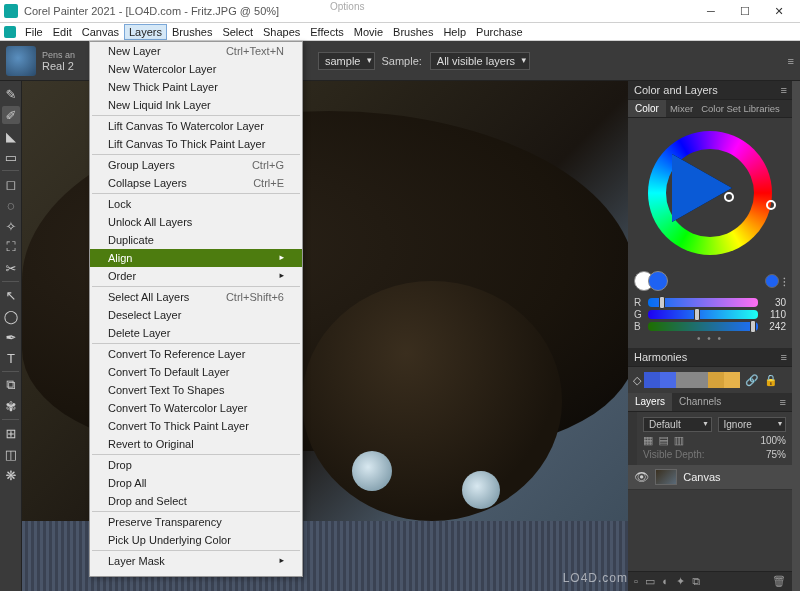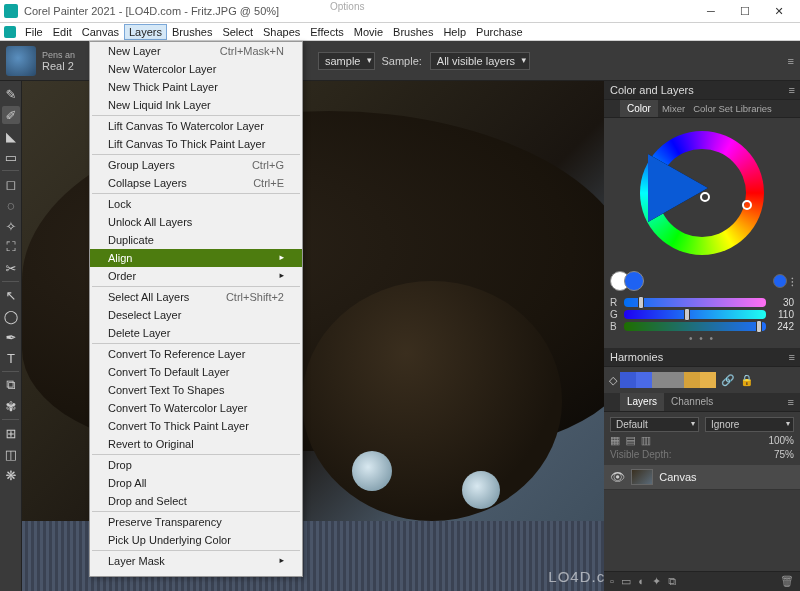--- a/index.html
+++ b/index.html
@@ -33,35 +33,35 @@
 .toolcol .tool.sel { background: #555; }
 .toolcol .sep { height: 1px; background: #555; margin: 1px 0; }
 
 
 .canvas { position: absolute; left: 22px; top: 81px; width: 614px; height: 510px; background: linear-gradient(135deg, #3a3528 0%, #2a251a 30%, #1a1510 55%, #4a5a6a 75%, #3a4a58 100%); overflow: hidden; }
 .canvas .cat-body { position: absolute; left: 0; top: 30px; width: 614px; height: 340px; background: radial-gradient(ellipse at 30% 40%, #2a2218 0%, #1a140c 60%, #0a0806 100%); border-radius: 50% 50% 30% 30%; }
 .canvas .cat-head { position: absolute; left: 280px; top: 200px; width: 260px; height: 240px; background: radial-gradient(ellipse at 40% 30%, #3a2e1e, #1a140c 70%); border-radius: 50%; }
 .canvas .eye1 { position: absolute; left: 330px; top: 370px; width: 40px; height: 40px; background: radial-gradient(circle at 40% 40%, #d8e8f0, #6a8a9a); border-radius: 50%; }
 .canvas .eye2 { position: absolute; left: 440px; top: 390px; width: 38px; height: 38px; background: radial-gradient(circle at 40% 40%, #d8e8f0, #6a8a9a); border-radius: 50%; }
 .canvas .carpet { position: absolute; left: 0; top: 440px; width: 614px; height: 80px; background: repeating-linear-gradient(90deg, #4a5568, #4a5568 3px, #3a4252 3px, #3a4252 6px); }
-.canvas .watermark { position: absolute; right: 8px; bottom: 6px; color: rgba(255,255,255,0.55); font-size: 15px; font-weight: 300; letter-spacing: 1px; }
+.canvas .watermark { position: absolute; right: 8px; bottom: 6px; color: rgba(255,255,255,0.55); font-size: 12px; font-weight: 300; letter-spacing: 1px; }
 
 
 .dropdown { position: absolute; left: 89px; top: 41px; width: 214px; background: #f0f0f0; border: 1px solid #999; box-shadow: 2px 2px 5px rgba(0,0,0,0.3); z-index: 100; }
 .dropdown .dm { padding: 3px 18px 3px 18px; color: #222; display: flex; justify-content: space-between; cursor: default; }
 .dropdown .dm.highlight { background: #4d7c0f; color: #fff; }
 .dropdown .dm .arrow { font-size: 9px; }
 .dropdown .dm .shortcut { color: #666; }
 .dropdown .dsep { height: 1px; background: #c8c8c8; margin: 1px 2px; }
 
 
-.rightcol { position: absolute; right: 0; top: 81px; width: 196px; height: 510px; background: #353535; display: flex; flex-direction: column; }
+.rightcol { position: absolute; right: 8px; top: 81px; width: 164px; height: 510px; background: #353535; display: flex; flex-direction: column; }
 .panel-title { background: #2a2a2a; color: #ddd; padding: 3px 6px; display: flex; align-items: center; justify-content: space-between; border-bottom: 1px solid #222; }
 .panel-title .burger { color: #aaa; letter-spacing: -1px; }
-.tabs { display: flex; background: #2e2e2e; border-bottom: 1px solid #222; padding-left: 16px; }
+.tabs { display: flex; background: #2e2e2e; border-bottom: 1px solid #222; }
 .tabs .tab { padding: 3px 7px; color: #aaa; background: #2e2e2e; font-size: 10px; }
 .tabs .tab.active { background: #424242; color: #fff; }
 .tabs .tab.narrow { font-size: 9.5px; padding: 3px 4px; }
 
 .colorwheel-wrap { height: 150px; position: relative; background: #3a3a3a; display: flex; align-items: center; justify-content: center; }
 .colorwheel { width: 124px; height: 124px; border-radius: 50%; background: conic-gradient(from 90deg, red, yellow, lime, cyan, blue, magenta, red); position: relative; }
 .colorwheel::after { content: ""; position: absolute; left: 18px; top: 18px; width: 88px; height: 88px; border-radius: 50%; background: #3a3a3a; }
 .tri { position: absolute; left: 44px; top: 36px; width: 0; height: 0; border-top: 34px solid transparent; border-bottom: 34px solid transparent; border-left: 60px solid #0a5ad6; filter: drop-shadow(0 0 0 #000); }
 .wheel-ind { position: absolute; width: 10px; height: 10px; border: 2px solid #fff; border-radius: 50%; }
 
@@ -74,21 +74,21 @@
 .rgb-row .lab { width: 10px; color: #ccc; font-size: 10px; }
 .rgb-row .track { flex: 1; height: 9px; border-radius: 4px; position: relative; }
 .rgb-row .handle { position: absolute; top: -2px; width: 6px; height: 13px; background: #ccc; border: 1px solid #333; border-radius: 2px; }
 .rgb-row .val { width: 24px; text-align: right; color: #ddd; font-size: 10px; }
 .dots { color: #888; text-align: center; font-size: 10px; letter-spacing: 2px; }
 
 .harmonies-body { background: #3a3a3a; padding: 5px; display: flex; align-items: center; gap: 3px; }
 .harmonies-body .hx { width: 16px; height: 16px; }
 .harmonies-body .link-icon, .harmonies-body .lock-icon { color: #aaa; margin-left: 2px; font-size: 11px; }
 
-.layers-opts { background: #3a3a3a; padding: 3px 6px; }
+.layers-opts { background: #3a3a3a; padding: 3px 6px; margin-left: 9px; }
 .layers-opts .row { display: flex; gap: 6px; align-items: center; margin: 2px 0; }
 .layers-opts .dd2 { background: #2a2a2a; border: 1px solid #555; padding: 1px 14px 1px 5px; color: #ccc; position: relative; flex: 1; font-size: 10px; }
 .layers-opts .dd2::after { content: "▾"; position: absolute; right: 3px; font-size: 8px; }
 .layers-opts .icons { display: flex; gap: 5px; color: #999; font-size: 11px; }
 .layers-opts .dimlabel { color: #777; font-size: 10px; }
 .layers-opts .pct { color: #ccc; font-size: 10px; margin-left: auto; }
 
 .layer-list { background: #3a3a3a; flex: 1; }
 .layer-row { display: flex; align-items: center; padding: 4px 6px; gap: 6px; background: #4a4a4a; border-bottom: 1px solid #333; }
 .layer-row .eye { color: #ccc; font-size: 12px; }
@@ -170,21 +170,21 @@
   <div class="cat-body"></div>
   <div class="cat-head"></div>
   <div class="eye1"></div>
   <div class="eye2"></div>
   <div class="watermark">LO4D.com</div>
 </div>
 
 <div class="dropdown" id="layers-dropdown">
     <div class="dm">
       <span>New Layer</span>
-      <span class="shortcut">Ctrl+Mask+N</span>
+      <span class="shortcut">Ctrl+Text+N</span>
     </div>
     <div class="dm">
       <span>New Watercolor Layer</span>
     </div>
     <div class="dm">
       <span>New Thick Paint Layer</span>
     </div>
     <div class="dm">
       <span>New Liquid Ink Layer</span>
     </div>
@@ -218,21 +218,21 @@
       <span>Align</span>
       <span class="arrow">▸</span>
     </div>
     <div class="dm">
       <span>Order</span>
       <span class="arrow">▸</span>
     </div>
     <div class="dsep"></div>
     <div class="dm">
       <span>Select All Layers</span>
-      <span class="shortcut">Ctrl+Shift+2</span>
+      <span class="shortcut">Ctrl+Shift+6</span>
     </div>
     <div class="dm">
       <span>Deselect Layer</span>
     </div>
     <div class="dm">
       <span>Delete Layer</span>
     </div>
     <div class="dsep"></div>
     <div class="dm">
       <span>Convert To Reference Layer</span>

